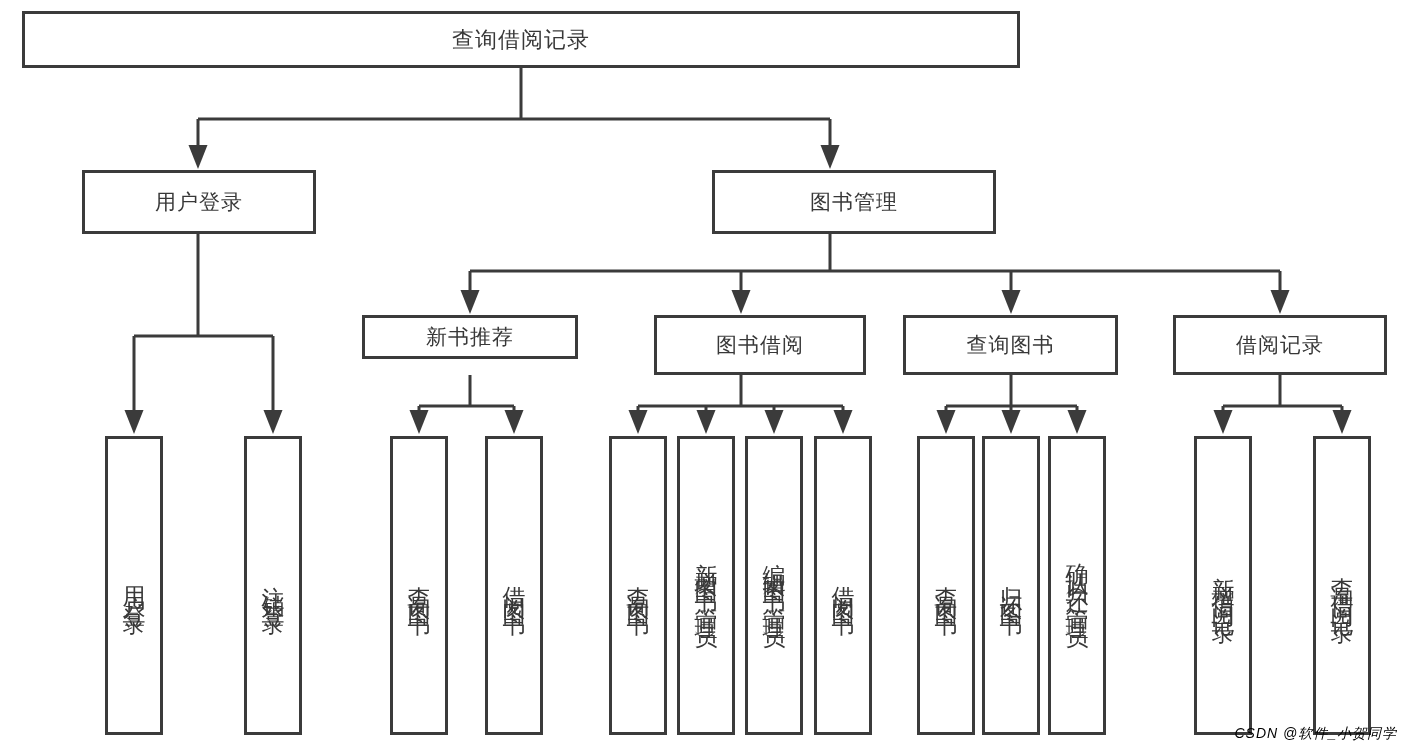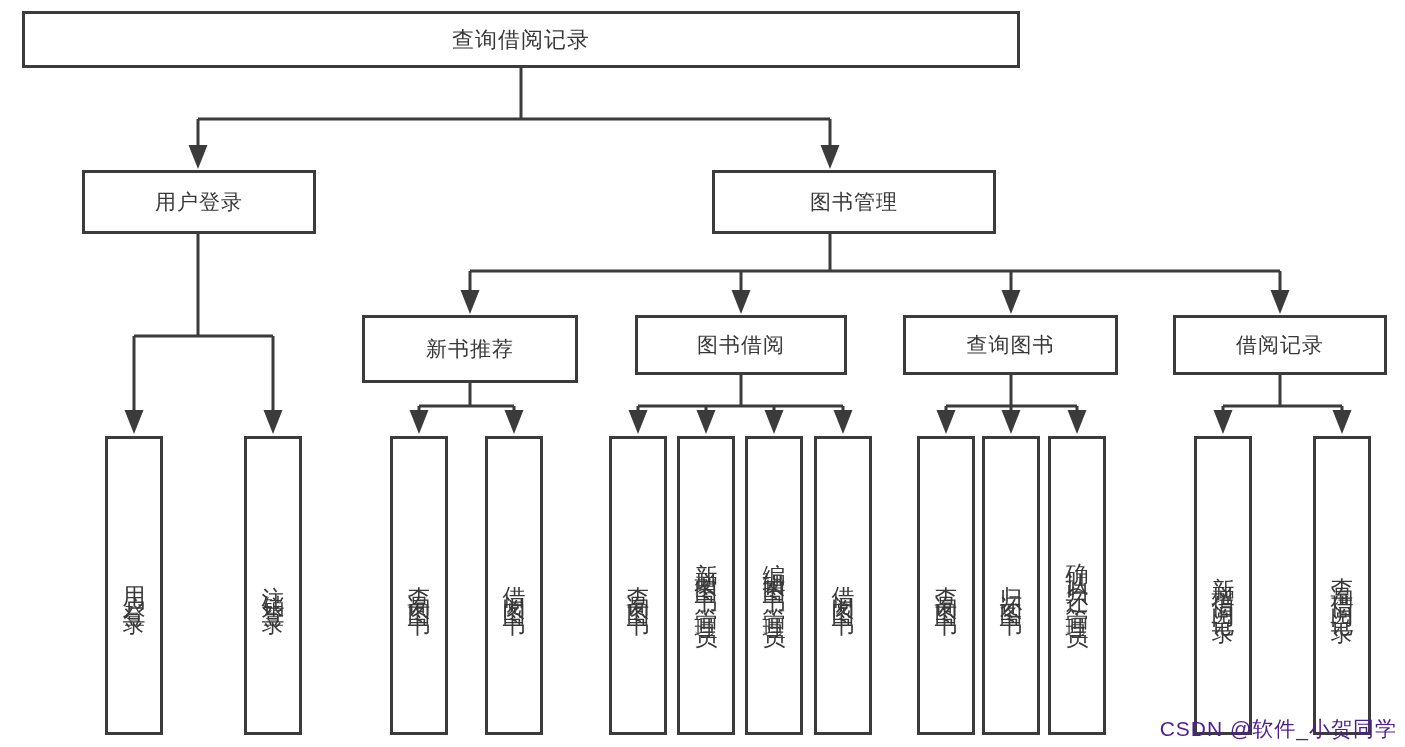--- a/index.html
+++ b/index.html
@@ -26,25 +26,26 @@
     writing-mode:vertical-rl;
     text-orientation:mixed;
     font-size:23px;
     letter-spacing:9px;
     line-height:1;
     white-space:nowrap;
   }
   .watermark{
     position:absolute;
     right:8px;bottom:4px;
-    font-size:21px;
-    color:#4c1d95;
+    font-size:14px;
+    color:#000000;
     z-index:2;
     pointer-events:none;
     letter-spacing:1px;
+    font-style:italic;
   }
 </style>
 </head>
 <body>
 
 <div id="canvas">
 
   <svg id="wires" width="1405" height="747" viewBox="0 0 1405 747" aria-hidden="true">
     <g stroke="#3b3b3b" stroke-width="3" fill="none">
 
@@ -83,22 +84,22 @@
       <polygon points="1213.5,410 1232.5,410 1223,434"></polygon>
       <polygon points="1332.5,410 1351.5,410 1342,434"></polygon>
     </g>
   </svg>
 
   <div class="node h root" style="left:22px;top:11px;width:998px;height:57px;">查询借阅记录</div>
 
   <div class="node h" style="left:82px;top:170px;width:234px;height:64px;">用户登录</div>
   <div class="node h" style="left:712px;top:170px;width:284px;height:64px;">图书管理</div>
 
-  <div class="node h" style="left:362px;top:315px;width:216px;height:68px;">新书推荐</div>
-  <div class="node h" style="left:635px;top:315px;width:212px;height:60px;">图书借阅</div>
+  <div class="node h" style="left:362px;top:315px;width:216px;height:44px;">新书推荐</div>
+  <div class="node h" style="left:654px;top:315px;width:212px;height:60px;">图书借阅</div>
   <div class="node h" style="left:903px;top:315px;width:215px;height:60px;">查询图书</div>
   <div class="node h" style="left:1173px;top:315px;width:214px;height:60px;">借阅记录</div>
 
   <div class="node v" style="left:105px;top:436px;width:58px;height:299px;">
     <span>用户登录</span>
   </div>
   <div class="node v" style="left:244px;top:436px;width:58px;height:299px;">
     <span>注销登录</span>
   </div>
 

